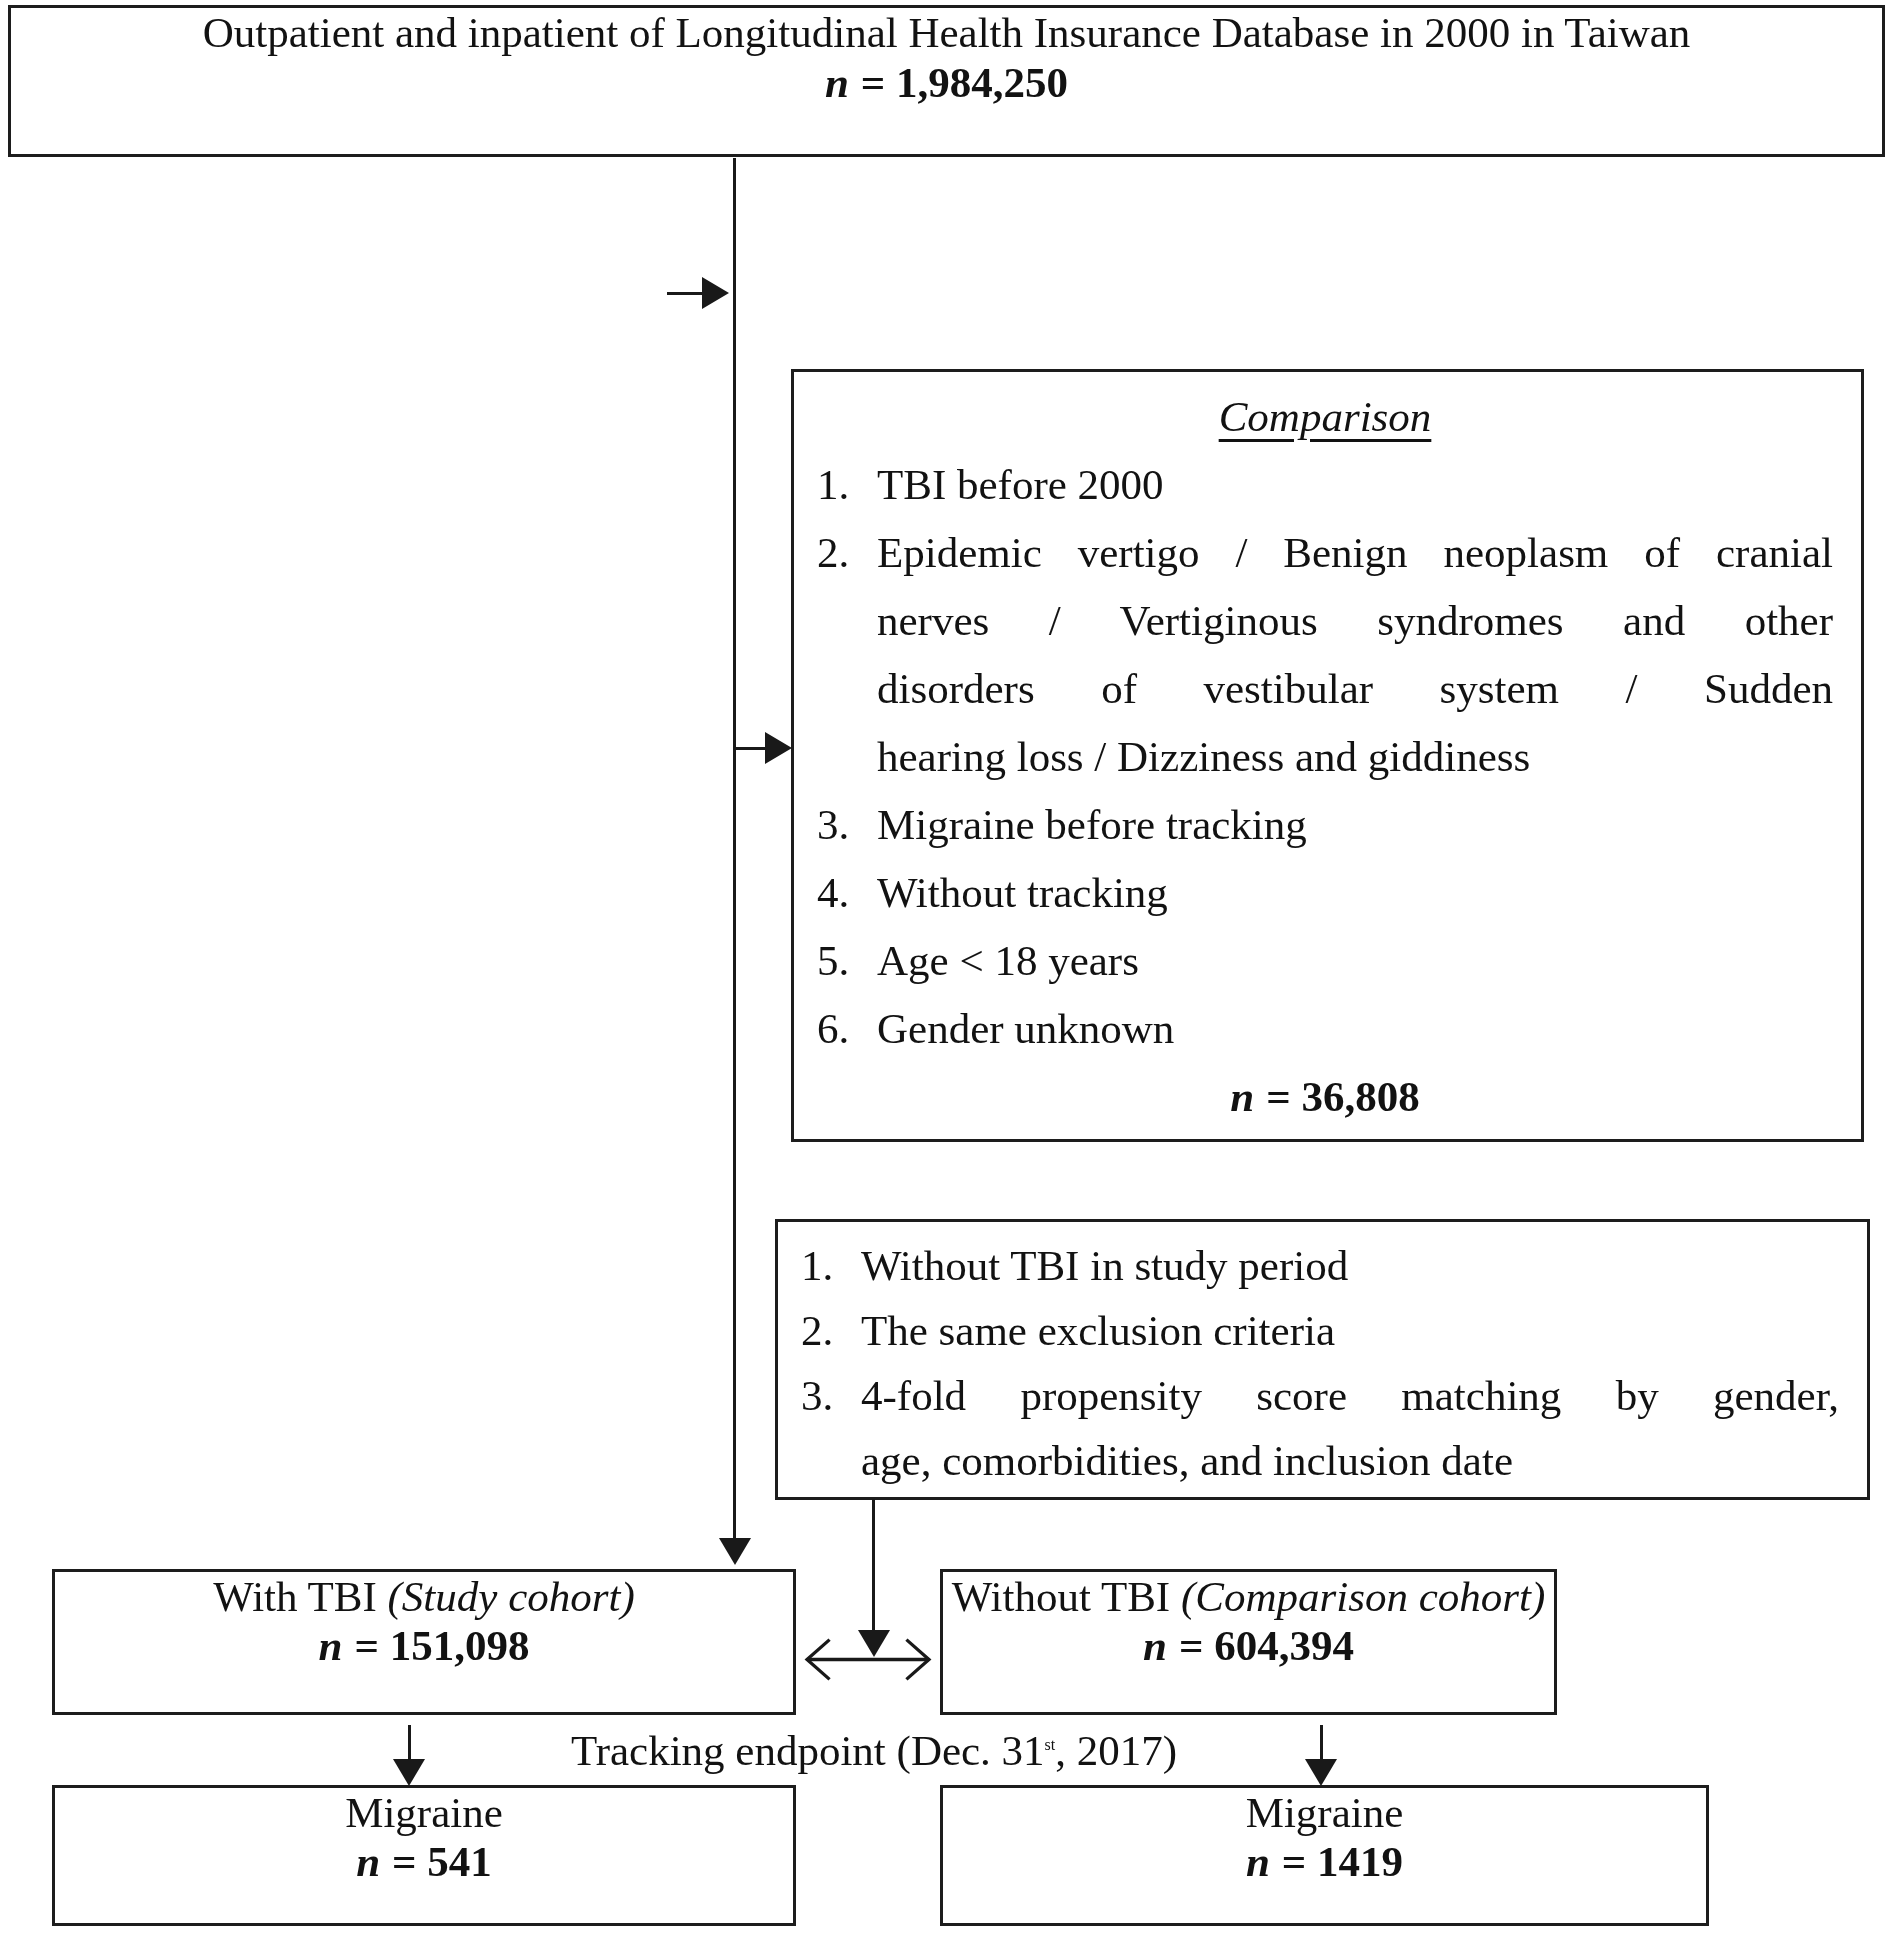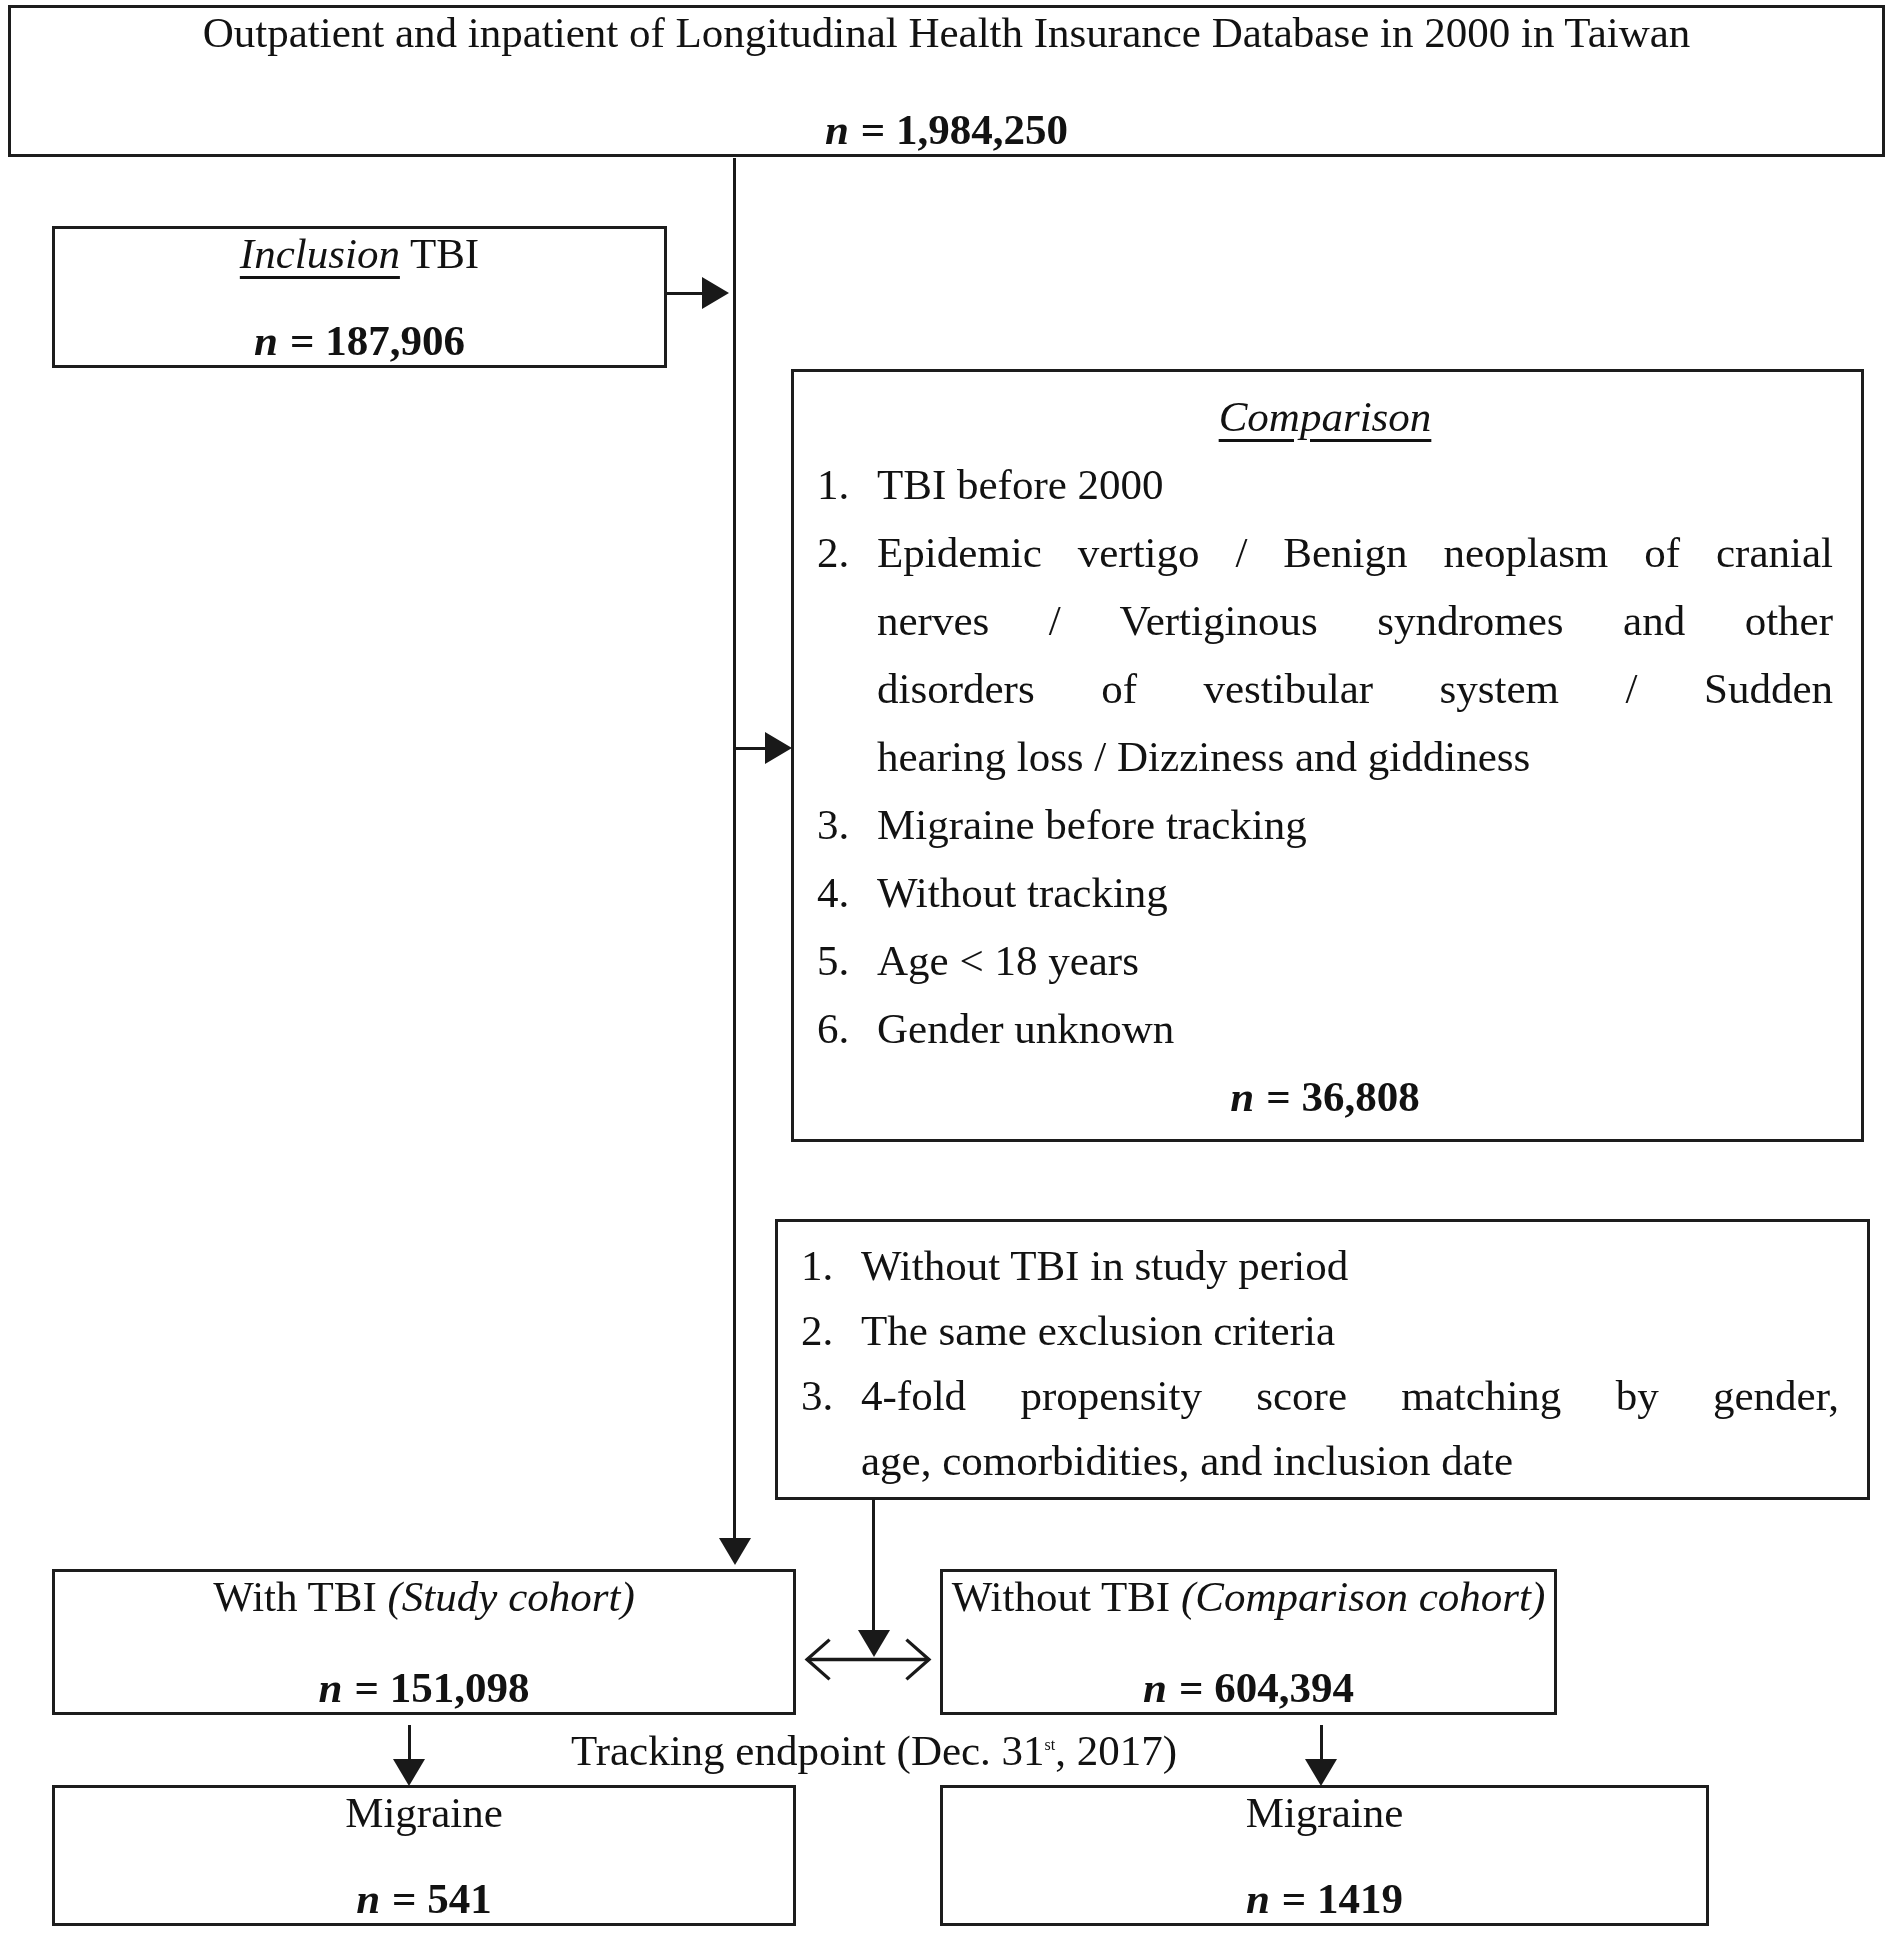--- a/index.html
+++ b/index.html
@@ -4,21 +4,21 @@
 <style>
   html,body{margin:0;padding:0;background:#ffffff;}
   #canvas{
     position:relative;width:1895px;height:1946px;background:#ffffff;
     font-family:"Liberation Serif","DejaVu Serif",serif;color:#121212;
     font-size:43px;overflow:hidden;
   }
   .box{
     position:absolute;background:#ffffff;border:3.3px solid #1d1d1d;box-sizing:border-box;
   }
-  .centerflex{display:flex;flex-direction:column;justify-content:space-between;align-items:center;text-align:center;}
+  .centerflex{display:flex;flex-direction:column;justify-content:flex-start;align-items:center;text-align:center;}
   .nline{font-weight:bold;white-space:nowrap;}
   .nvar{font-style:italic;margin-right:0.28em;}
   .ital{font-style:italic;}
   .uline{font-style:italic;text-decoration:underline;text-decoration-thickness:3.3px;text-underline-offset:8px;}
   
   .listbody{position:absolute;box-sizing:border-box;}
   .xitem{display:grid;grid-template-columns:60px 1fr;}
   .xnum{text-align:left;}
   .xtext{text-align:left;}
   .jline{text-align:justify;text-align-last:justify;}
@@ -39,29 +39,20 @@
   <div class="box centerflex" style="left:8px;top:5.3px;width:1877px;height:152px;">
     <div class="title-line">Outpatient and inpatient of Longitudinal Health Insurance Database in 2000 in Taiwan</div>
     <div class="nline">
       <span class="nvar">n</span><span>= 1,984,250</span>
     </div>
   </div>
 
   <div class="vline" style="left:733px;top:158px;width:2.7px;height:1382px;"></div>
   <div class="head-down" style="left:719px;top:1538px;"></div>
 
-  <div class="box centerflex" style="left:52px;top:226px;width:615px;height:142px;">
-    <div>
-      <span class="uline">Inclusion</span>
-      <span>TBI</span>
-    </div>
-    <div class="nline">
-      <span class="nvar">n</span><span>= 187,906</span>
-    </div>
-  </div>
 
   <div class="hline" style="left:667px;top:292px;width:35px;height:2.7px;"></div>
   <div class="head-right" style="left:702px;top:277px;"></div>
 
   <div class="box" style="left:791px;top:369px;width:1073px;height:773px;">
     <div class="listbody" style="left:0;top:0;right:0;bottom:0;padding:10.7px 28px 8px 23px;line-height:68px;">
       <div style="text-align:center;">
         <span class="uline">Comparison</span>
       </div>
       <div class="xitem">

